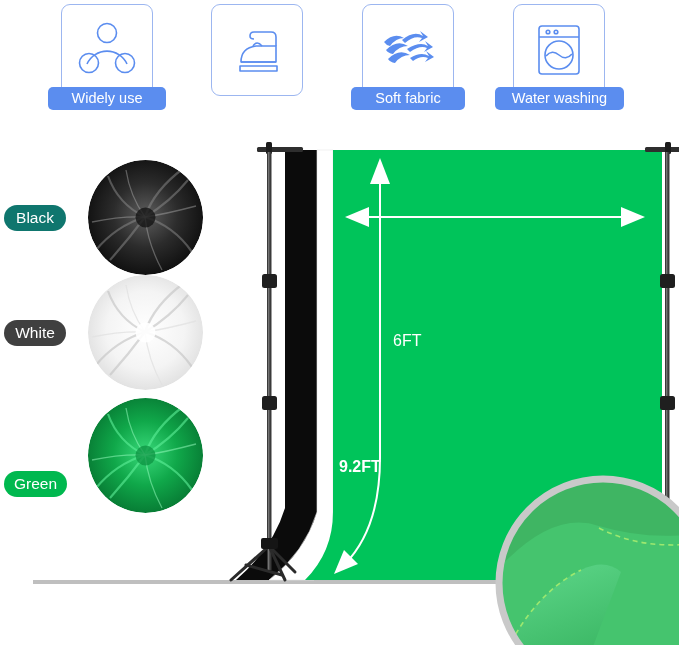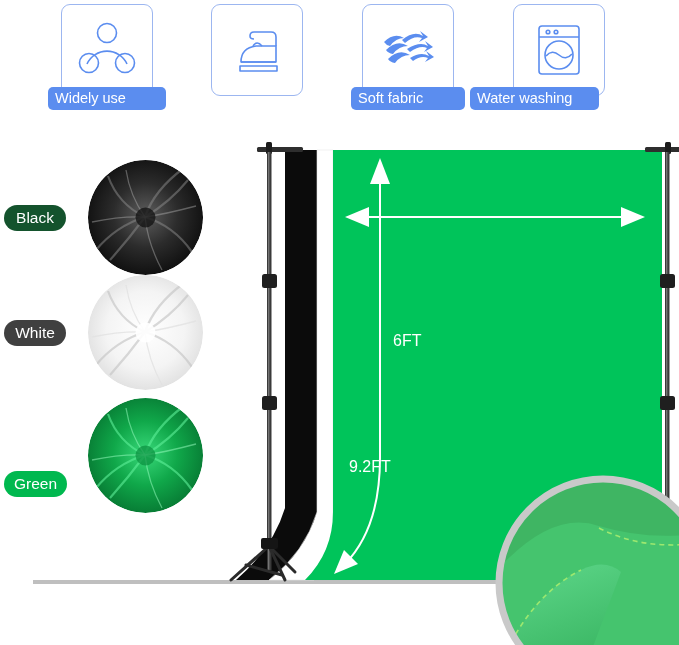--- a/index.html
+++ b/index.html
@@ -43,35 +43,36 @@
   }
   .feature-pill {
     position: absolute;
     top: 87px;
     height: 23px;
     background: #5b8def;
     border-radius: 5px;
     color: #ffffff;
     font-size: 14.5px;
     line-height: 23px;
+    text-align: center;
     white-space: nowrap;
     padding: 0 7px;
     box-sizing: border-box;
   }
 
   
   #card-0 { left: 61px; }
   #card-1 { left: 211px; }
   #card-2 { left: 362px; }
   #card-3 { left: 513px; }
   
   #pill-0 { left: 48px;  width: 118px; }
   #pill-1 { left: 192px; width: 130px; }
   #pill-2 { left: 351px; width: 114px; }
-  #pill-3 { left: 470px; width: 129px; }
+  #pill-3 { left: 495px; width: 129px; }
 
   
   #swatch-column {
     position: absolute;
     left: 0;
     top: 150px;
     width: 200px;
     height: 360px;
   }
   .swatch-row {
@@ -122,21 +123,21 @@
   #scene svg { display: block; }
 
   #dim-width-label,
   #dim-height-label {
     position: absolute;
     color: #ffffff;
     font-size: 16px;
     white-space: nowrap;
   }
   #dim-width-label { left: 360px; top: 204px; }
-  #dim-height-label { left: 316px; top: 330px; }
+  #dim-height-label { left: 306px; top: 330px; font-weight: bold; }
 </style>
 </head>
 <body>
 
 <div id="feature-strip">
 
   <div class="feature-card" id="card-0">
     <svg class="feature-icon" viewBox="0 0 68 68">
       <g fill="none" stroke="#5b8def" stroke-width="1.6">
         <path d="M14 48 A22 22 0 0 1 54 48"></path>
@@ -186,21 +187,21 @@
         <path d="M21 40 Q27 33 34 39 Q41 45 47 38"></path>
       </g>
     </svg>
   </div>
   <div class="feature-pill" id="pill-3">Water washing</div>
 </div>
 
 <div id="swatch-column">
 
   <div class="swatch-row" id="swatch-row-0">
-    <div class="swatch-label" id="swatch-pill-0" style="background: #14532d;">Black</div>
+    <div class="swatch-label" id="swatch-pill-0" style="background: #0f766e;">Black</div>
     <div class="swatch-disc">
       <svg width="115" height="115" viewBox="0 0 115 115">
         <defs>
           <radialGradient id="gBlk" cx="50%" cy="48%" r="62%">
             <stop offset="0%" stop-color="#5e5e5e"></stop>
             <stop offset="45%" stop-color="#2c2c2c"></stop>
             <stop offset="100%" stop-color="#050505"></stop>
           </radialGradient>
           <clipPath id="cBlk">
               <circle cx="57.5" cy="57.5" r="57.5"></circle>

